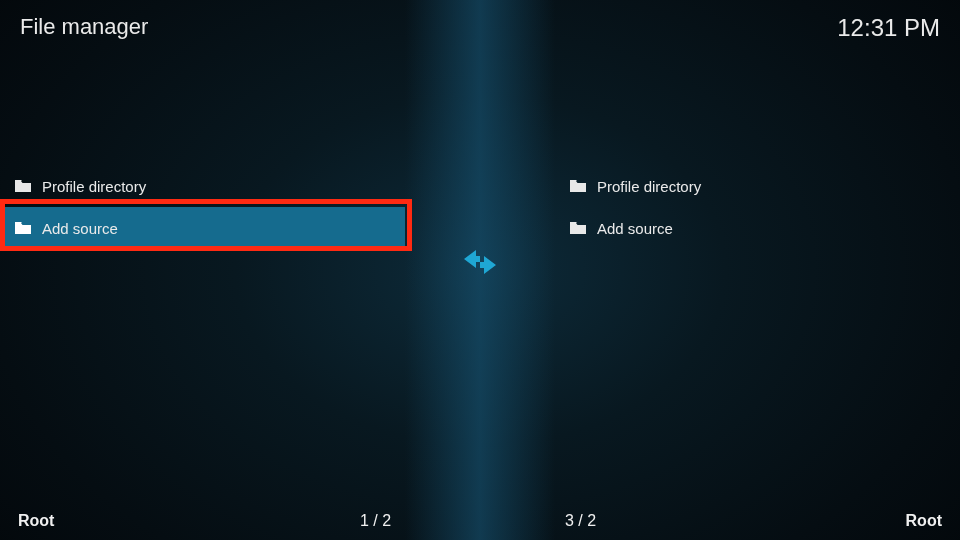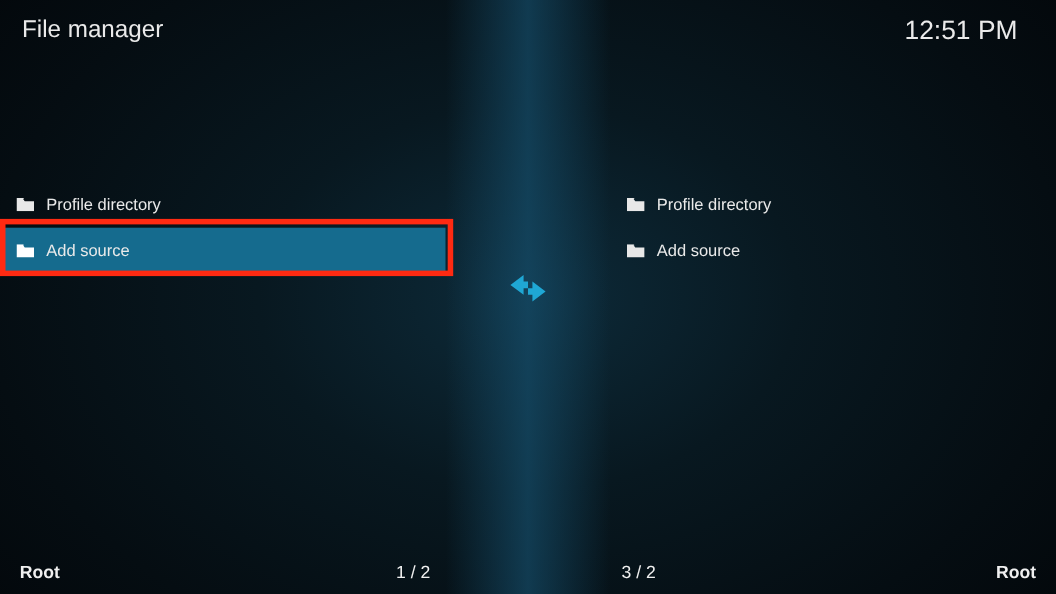--- a/index.html
+++ b/index.html
@@ -2,21 +2,21 @@
 <html><head>
 <meta charset="utf-8">
 <style>
 * { margin: 0; padding: 0; box-sizing: border-box; }
 html, body { width: 960px; height: 540px; overflow: hidden; font-family: Arial, Helvetica, sans-serif; }
 body {
   background: radial-gradient(ellipse 700px 500px at 50% 50%, #0d2b3a 0%, #081820 35%, #050d12 70%, #020508 100%);
   color: #fff;
   position: relative;
 }
-.header { position: absolute; top: 0; left: 0; right: 15px; height: 60px; display: flex; align-items: flex-start; justify-content: space-between; padding: 14px 20px 0 20px; }
+.header { position: absolute; top: 0; left: 0; right: 0; height: 60px; display: flex; align-items: flex-start; justify-content: space-between; padding: 14px 20px 0 20px; }
 .title { font-size: 22px; font-weight: 400; color: #eaeaea; }
 .clock { font-size: 24px; font-weight: 400; color: #eaeaea; }
 
 .center-strip {
   position: absolute;
   left: 405px;
   top: 0;
   width: 150px;
   height: 540px;
   background: linear-gradient(to right, rgba(18,60,82,0) 0%, rgba(22,80,110,0.65) 50%, rgba(18,60,82,0) 100%);
@@ -56,21 +56,21 @@
 .foot-left-root { left: 18px; }
 .foot-left-count { left: 360px; font-weight: 400; }
 .foot-right-count { left: 565px; font-weight: 400; }
 .foot-right-root { right: 18px; }
 </style>
 </head>
 <body>
 
 <div class="header">
   <div class="title">File manager</div>
-  <div class="clock">12:51 PM</div>
+  <div class="clock">12:31 PM</div>
 </div>
 
 <div class="center-strip">
   <div class="swap-icon">
     <svg width="40" height="30" viewBox="0 0 40 30">
       <path d="M16 3 L4 12 L16 21 L16 15 L20 15 L20 9 L16 9 Z" fill="#1fa7d4"></path>
       <path d="M24 9 L36 18 L24 27 L24 21 L20 21 L20 15 L24 15 Z" fill="#1fa7d4"></path>
     </svg>
   </div>
 </div>

